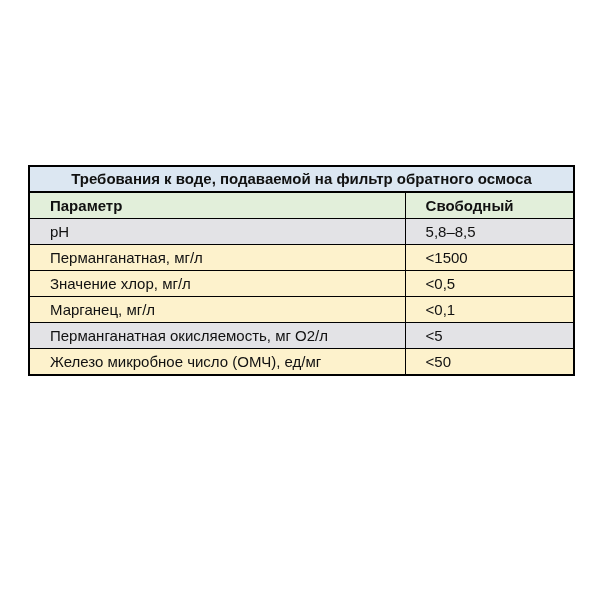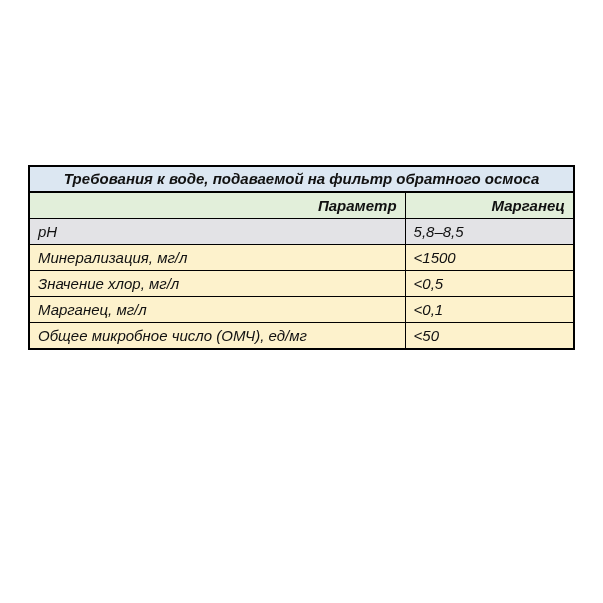--- a/index.html
+++ b/index.html
@@ -25,79 +25,81 @@
   }
   table.osmosis{
     width:100%;
     border-collapse:collapse;
     border:2px solid var(--border);
     font-size:15px;
     table-layout:fixed;
   }
   table.osmosis td{
     border:1px solid var(--border);
-    padding:2px 8px;
+    padding:2px 20px;
     height:21px;
     line-height:21px;
     white-space:nowrap;
     overflow:hidden;
-    font-style:italic;
   }
   col.c-param{width:69%;}
   col.c-value{width:31%;}
   tr.title-row td{
     background:var(--title-bg);
     font-weight:bold;
     text-align:center;
     border-bottom:2px solid var(--border);
     height:20px;
     line-height:20px;
   }
   tr.header-row td{
     background:var(--header-bg);
     font-weight:bold;
-    text-align:right;
   }
   tr.row-gray td{background:var(--row-gray);}
   tr.row-yellow td{background:var(--row-yellow);}
 </style>
 </head>
 <body>
 
 <div class="canvas">
   <div class="table-wrap">
     <table class="osmosis">
       <colgroup>
         <col class="c-param">
         <col class="c-value">
       </colgroup>
       <tbody>
         <tr class="title-row">
           <td colspan="2">Требования к воде, подаваемой на фильтр обратного осмоса</td>
         </tr>
         <tr class="header-row">
           <td>Параметр</td>
-          <td>Марганец</td>
+          <td>Свободный</td>
         </tr>
         <tr class="row-gray">
           <td>pH</td>
           <td>5,8–8,5</td>
         </tr>
         <tr class="row-yellow">
-          <td>Минерализация, мг/л</td>
+          <td>Перманганатная, мг/л</td>
           <td>&lt;1500</td>
         </tr>
         <tr class="row-yellow">
           <td>Значение хлор, мг/л</td>
           <td>&lt;0,5</td>
         </tr>
         <tr class="row-yellow">
           <td>Марганец, мг/л</td>
           <td>&lt;0,1</td>
         </tr>
+        <tr class="row-gray">
+          <td>Перманганатная окисляемость, мг О2/л</td>
+          <td>&lt;5</td>
+        </tr>
         <tr class="row-yellow">
-          <td>Общее микробное число (ОМЧ), ед/мг</td>
+          <td>Железо микробное число (ОМЧ), ед/мг</td>
           <td>&lt;50</td>
         </tr>
       </tbody>
     </table>
   </div>
 </div>
 
 </body></html>

